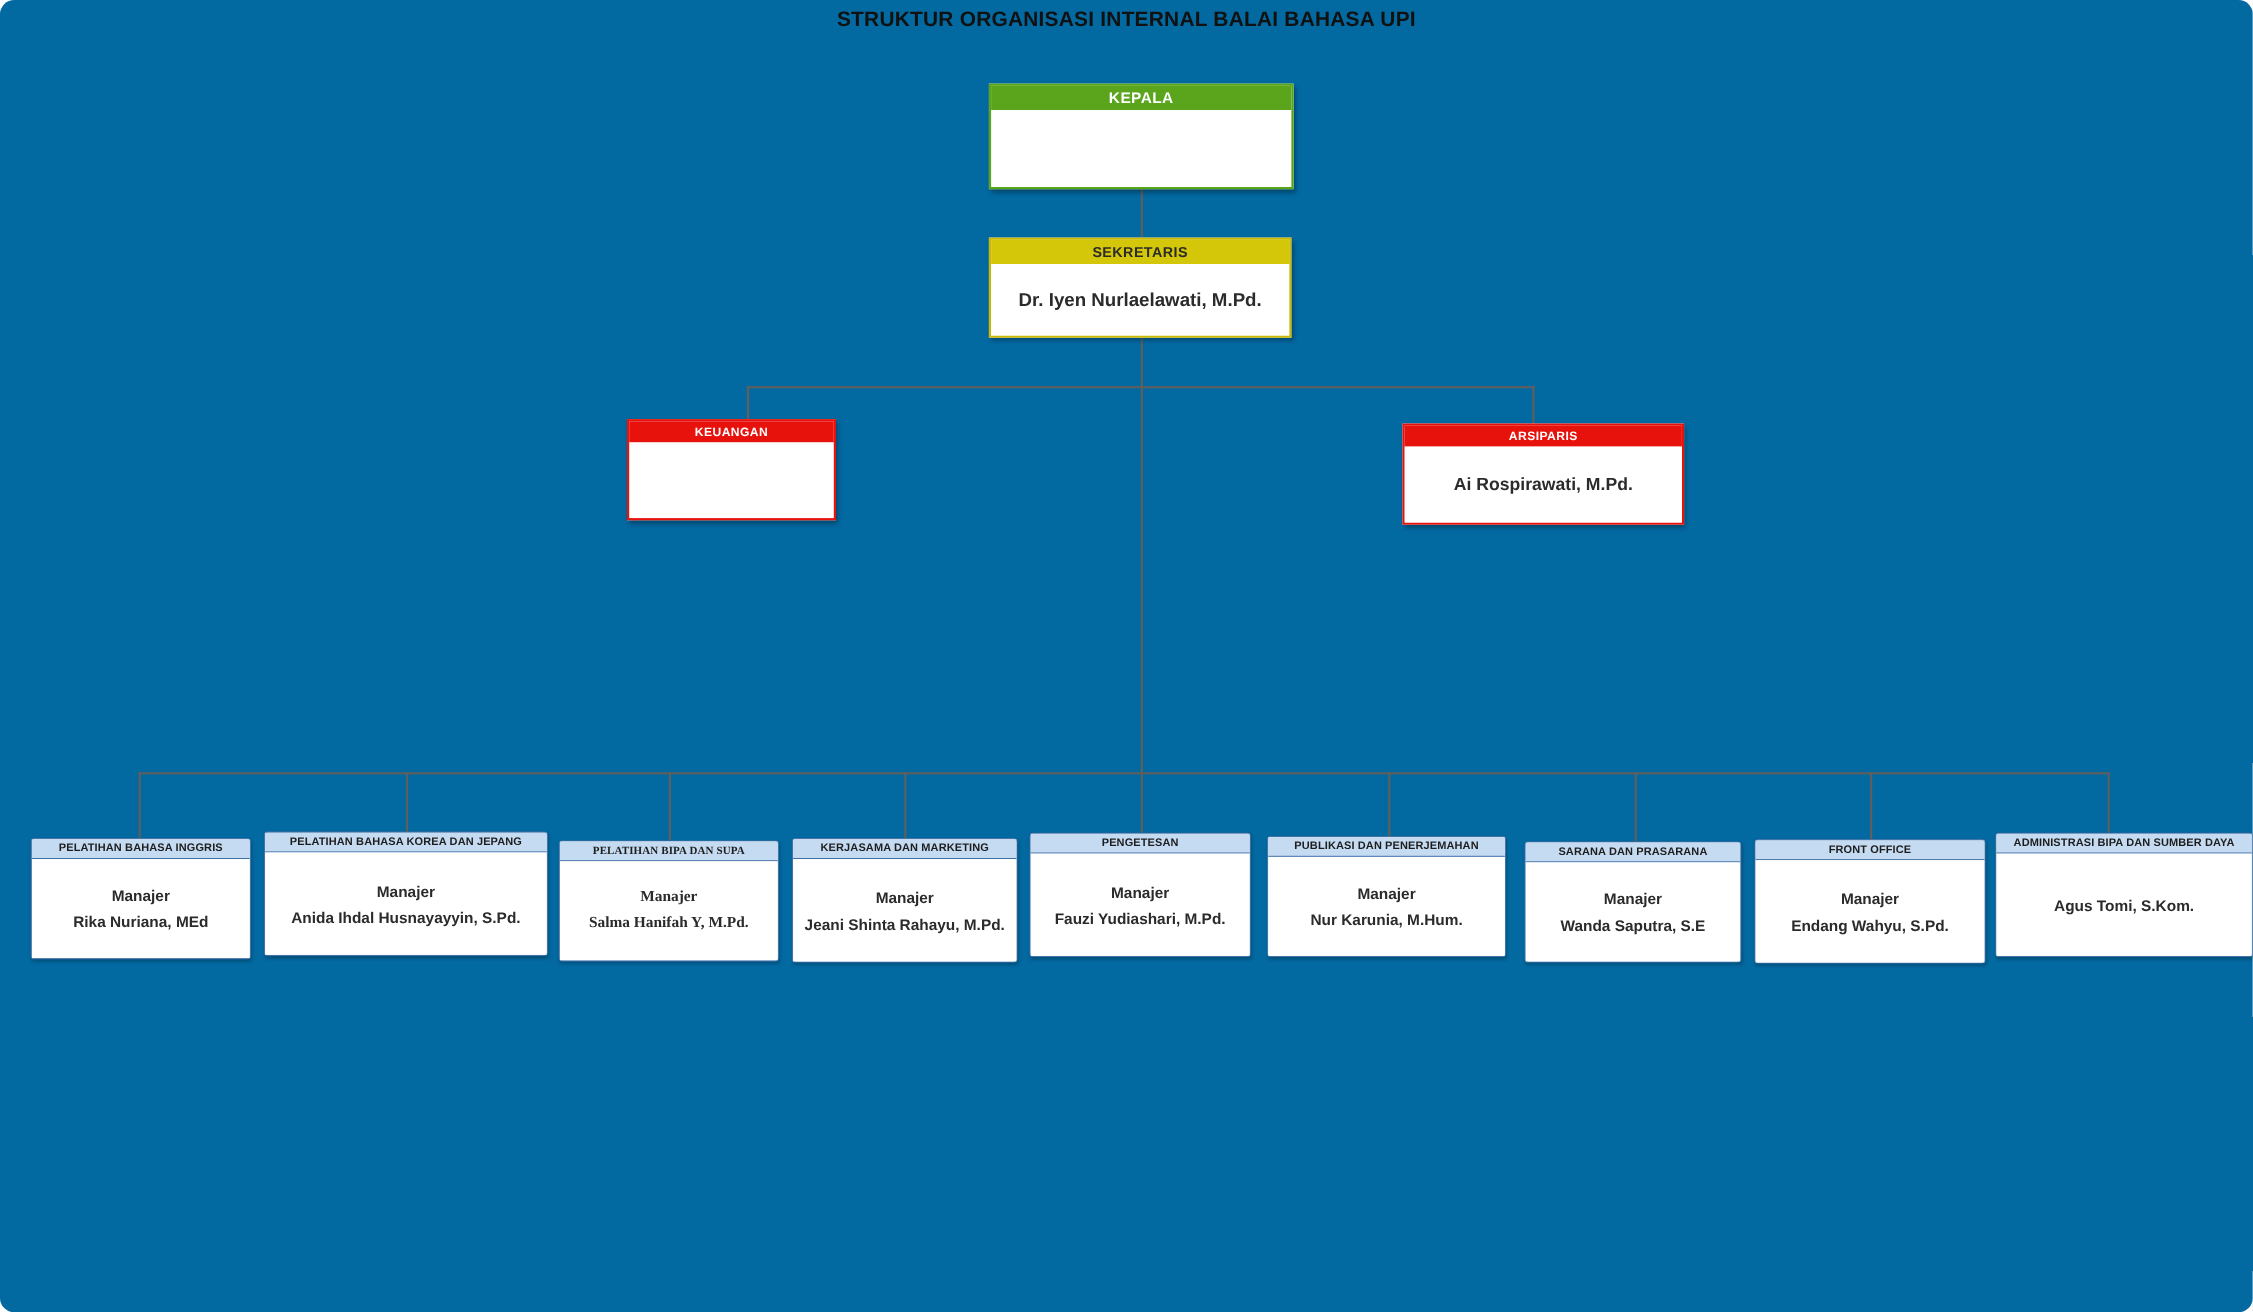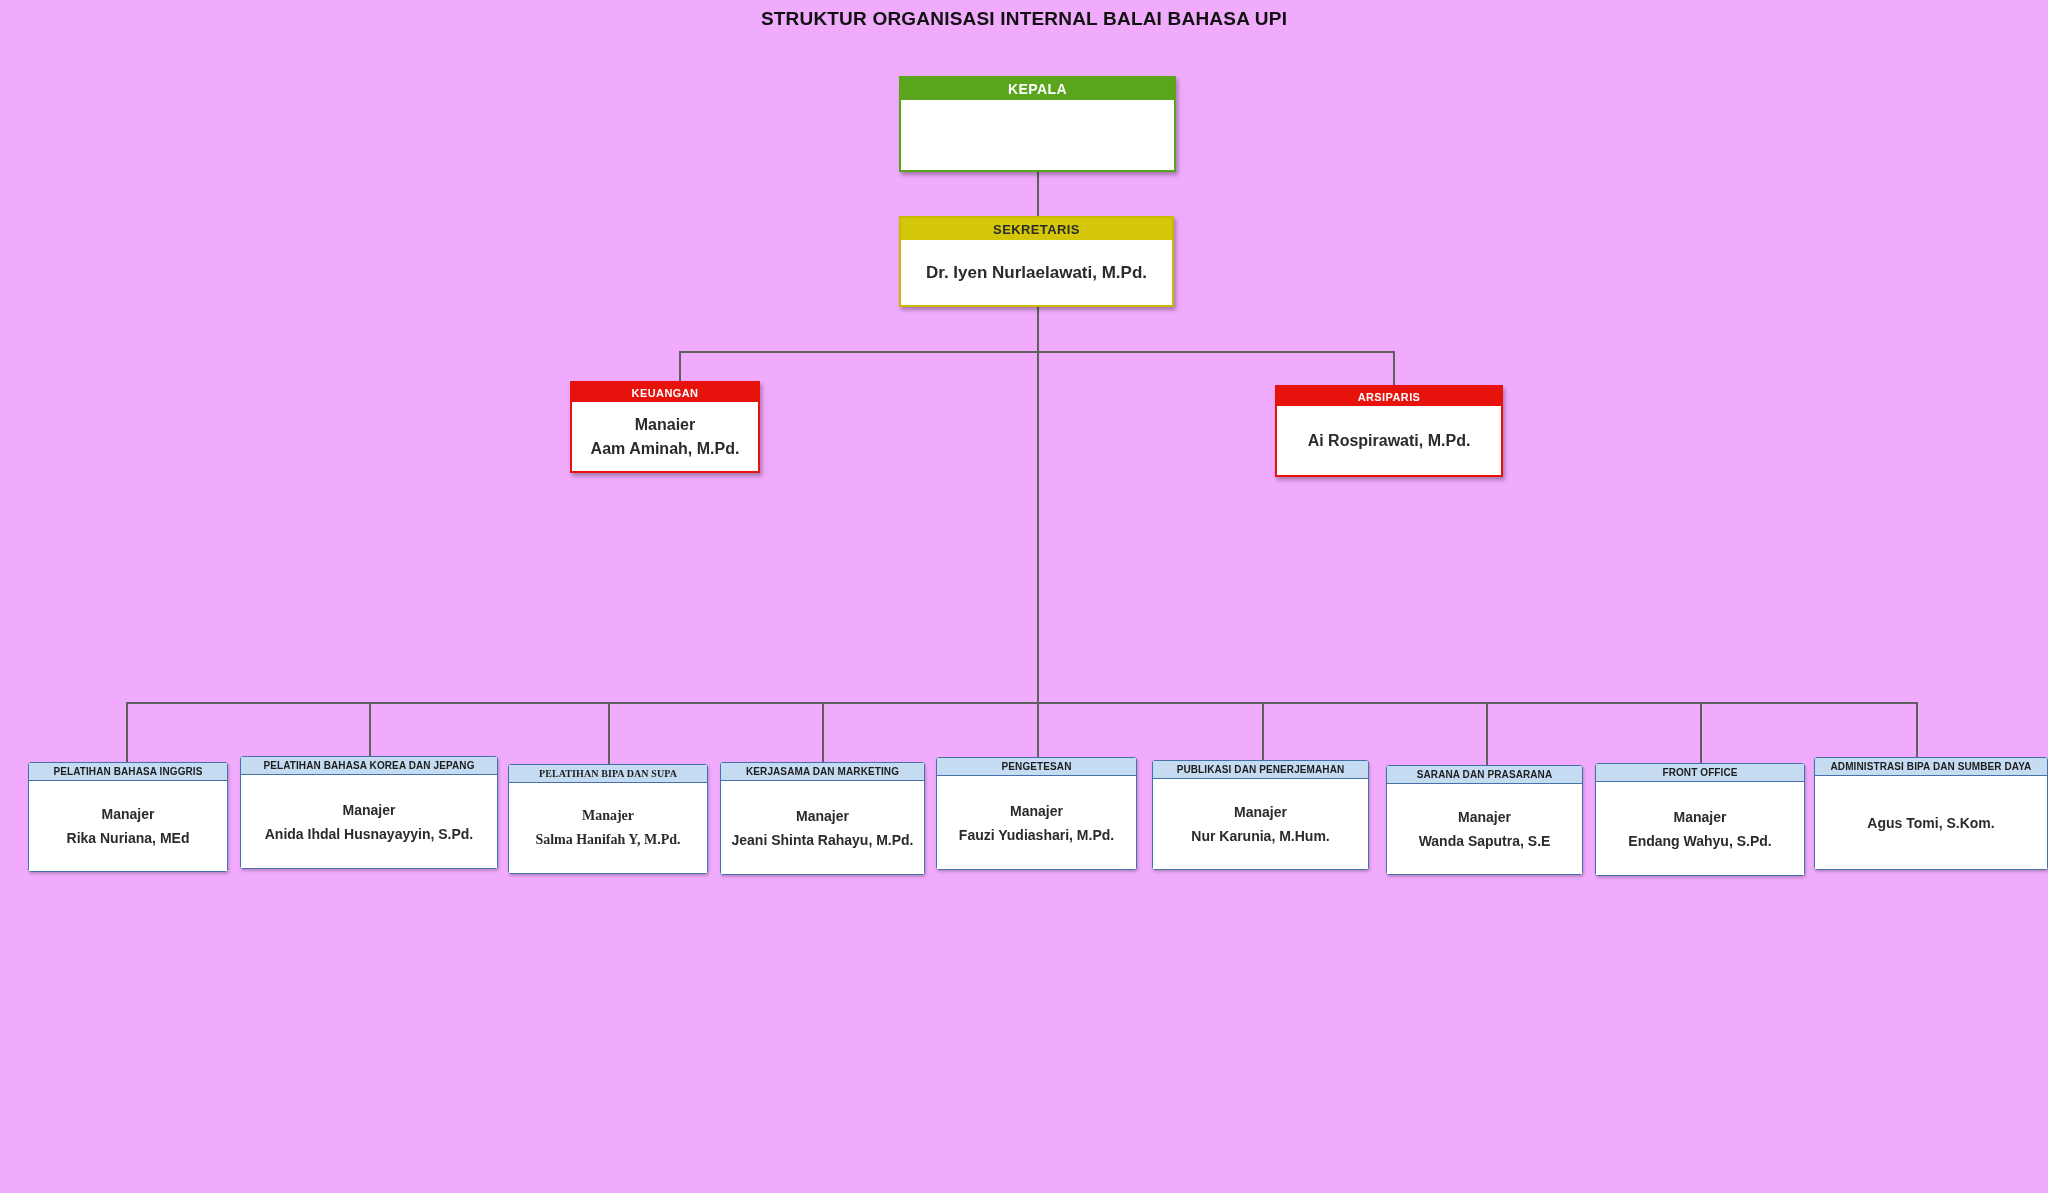--- a/index.html
+++ b/index.html
@@ -9,21 +9,22 @@
   }
   body {
     font-family: "Liberation Sans", sans-serif;
     color: #1d1d1d;
   }
   #canvas {
     position: relative;
     width: 2048px;
     height: 1193px;
     overflow: hidden;
-    background: #f0abfc;
+    background: #0369a1;
+    border-radius: 13px;
   }
 
   
   #chart-title {
     position: absolute;
     left: 0;
     top: 8px;
     width: 2048px;
     text-align: center;
     font-size: 19px;
@@ -168,27 +169,23 @@
 
   <div class="node level-sec" style="left:899px; top:216px; width:275px; height:91px;">
     <div class="node-header">SEKRETARIS</div>
     <div class="node-body">
       <div class="node-person">Dr. Iyen Nurlaelawati, M.Pd.</div>
     </div>
   </div>
 
   <div class="node level-red" style="left:570px; top:381px; width:190px; height:92px;">
     <div class="node-header">KEUANGAN</div>
-    <div class="node-body">
-      <div class="node-role">Manaier</div>
-      <div class="node-person">Aam Aminah, M.Pd.</div>
-    </div>
-  </div>
-
-  <div class="node level-red" style="left:1275px; top:385px; width:228px; height:92px;">
+  </div>
+
+  <div class="node level-red" style="left:1275px; top:385px; width:256px; height:92px;">
     <div class="node-header">ARSIPARIS</div>
     <div class="node-body">
       <div class="node-person">Ai Rospirawati, M.Pd.</div>
     </div>
   </div>
 
   <div class="node level-blue" style="left:28px; top:762px; width:200px; height:110px;">
     <div class="node-header">PELATIHAN BAHASA INGGRIS</div>
     <div class="node-body">
       <div class="node-role">Manajer</div>

